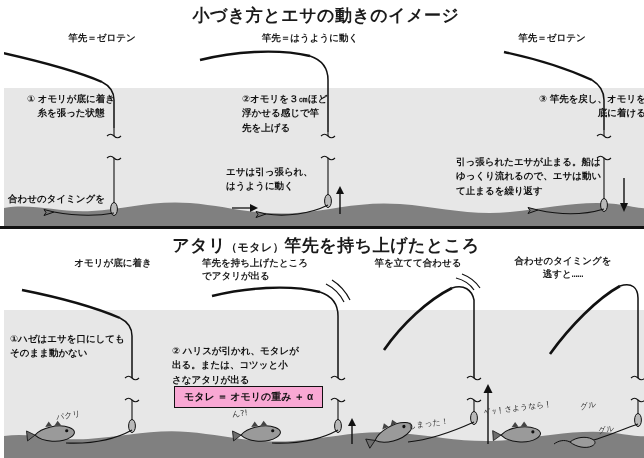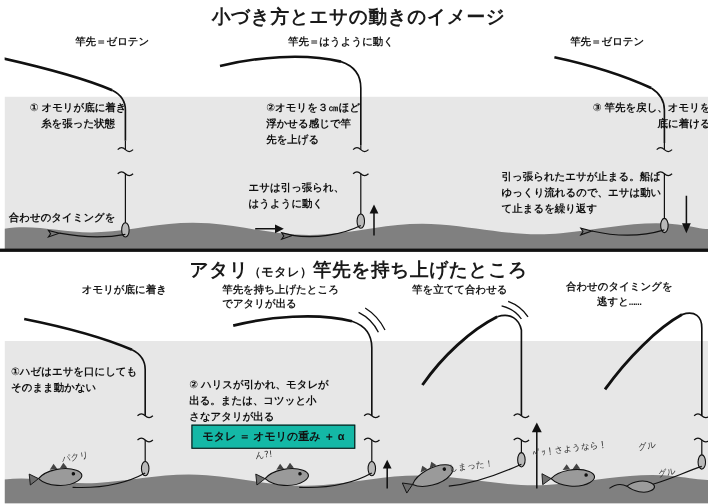--- a/index.html
+++ b/index.html
@@ -29,21 +29,21 @@
   .body-txt{
     position:absolute;font-size:9.5px;font-weight:bold;color:#111;
     line-height:1.5;white-space:pre-line;
   }
   .hand{
     position:absolute;font-size:8px;color:#333;
     font-family:"DejaVu Sans",sans-serif;
     white-space:pre-line;
   }
   .formula{
-    position:absolute;border:1.4px solid #111;background:#14b8a6;
+    position:absolute;border:1.4px solid #111;background:#f9a8d4;
     font-size:10px;font-weight:bold;color:#111;
     padding:3px 9px;white-space:nowrap;
   }
   svg{position:absolute;left:0;top:0;}
   .divider{position:absolute;left:0;width:644px;height:3px;background:#111;}
 </style>
 </head>
 <body>
 
 <div class="panel" id="top-panel">

